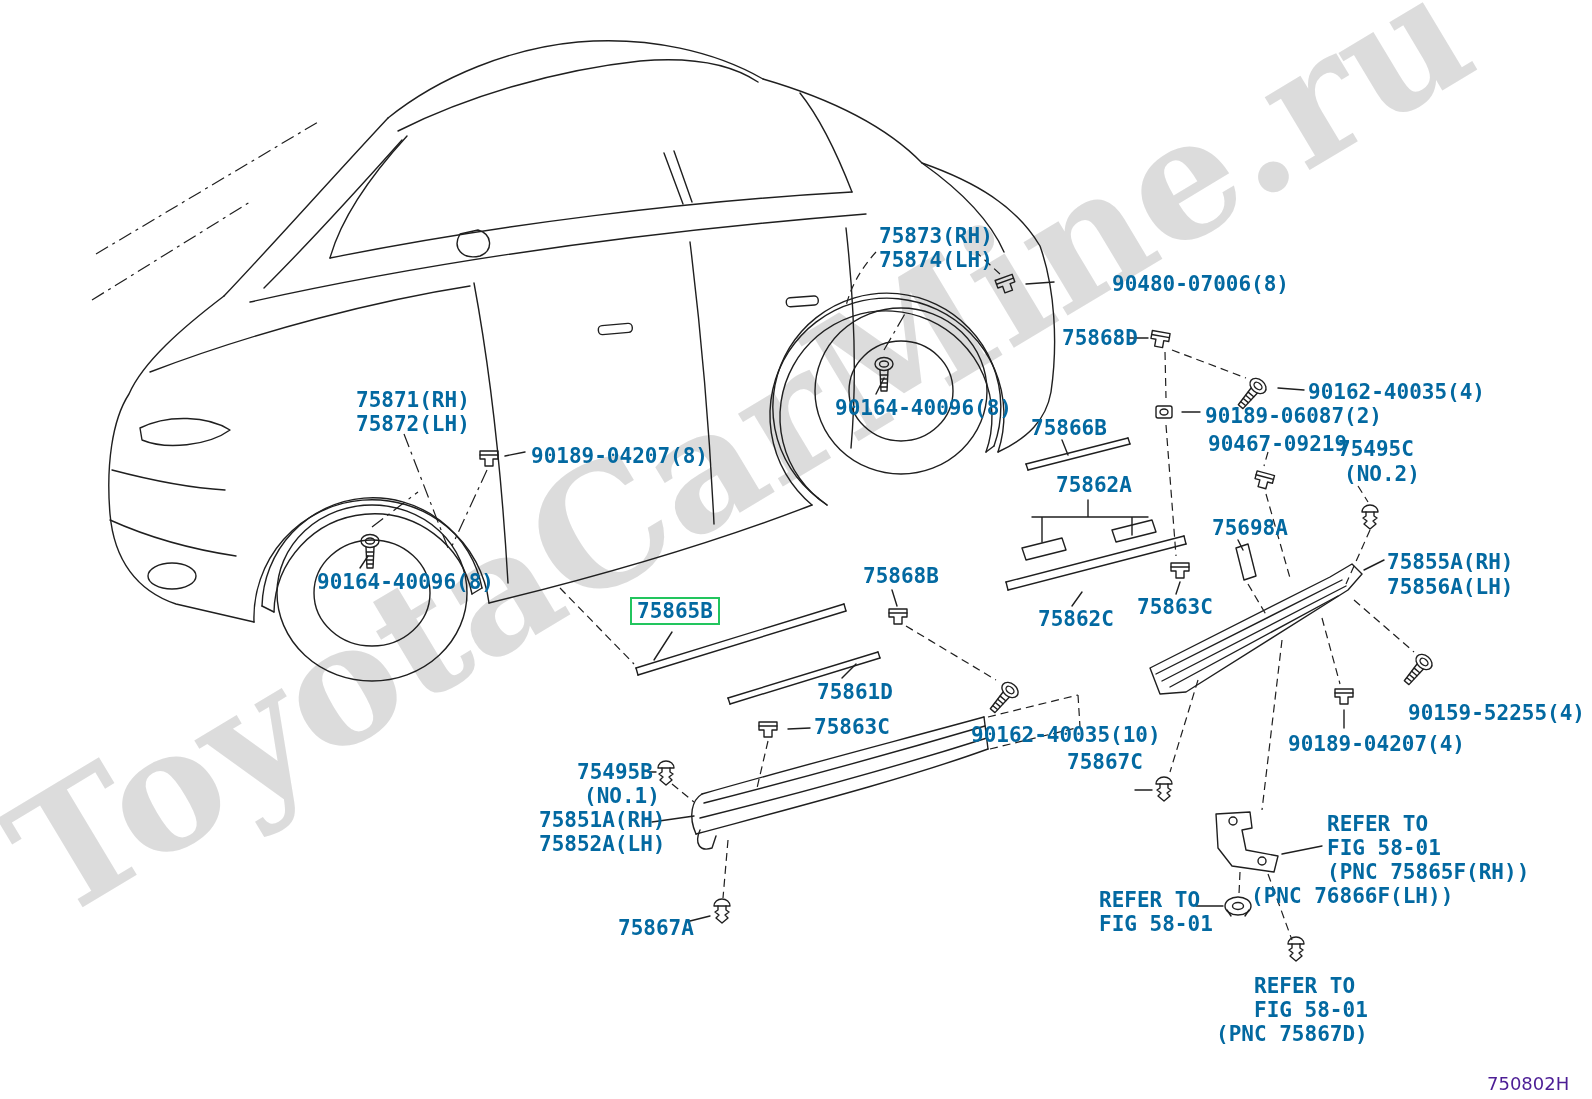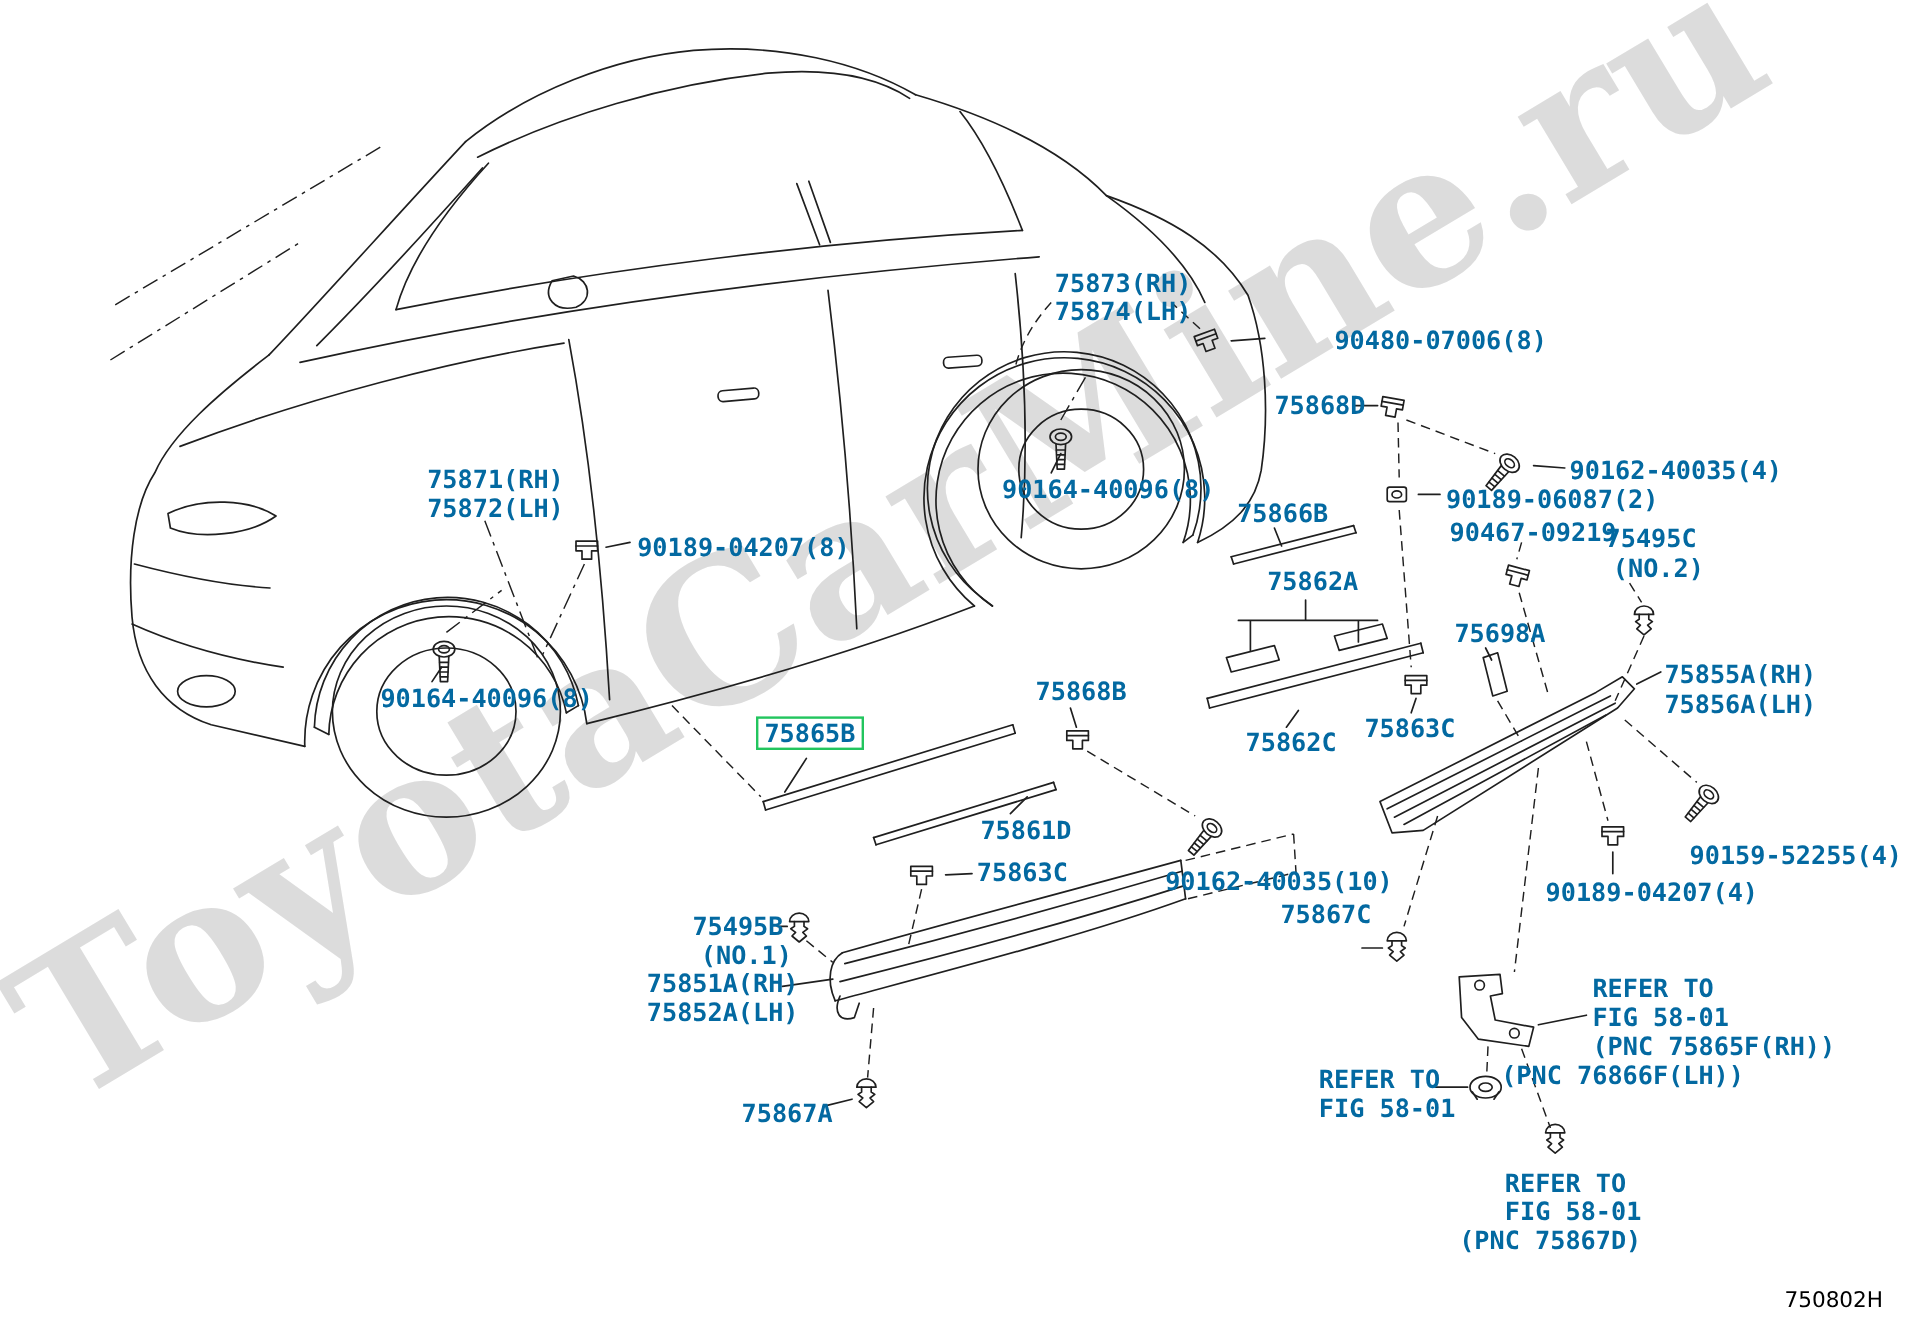--- a/index.html
+++ b/index.html
@@ -11,21 +11,21 @@
   svg.canvas { position:absolute; left:0; top:0; }
   .ln   { fill:none; stroke:#1f1f1f; stroke-width:1.4; stroke-linecap:round; stroke-linejoin:round; }
   .dash { fill:none; stroke:#1f1f1f; stroke-width:1.2; stroke-dasharray:8 5; }
   .dashdot { fill:none; stroke:#1f1f1f; stroke-width:1.2; stroke-dasharray:14 5 3 5; }
   .lbl {
     position:absolute; white-space:nowrap; color:#0369a1;
     font:700 21px "DejaVu Sans Mono", monospace; line-height:24px; letter-spacing:0;
   }
   .lbl.boxed { border:2px solid #22c55e; padding:0 5px; }
   .figcode {
-    position:absolute; color:#000000;
+    position:absolute; color:#4c1d95;
     font:400 18px "DejaVu Sans", sans-serif;
   }
   .watermark {
     position:absolute; left:78px; top:760px; white-space:nowrap;
     font:700 165px "DejaVu Serif", serif; line-height:1.2;
     color:#a9a9a9; opacity:0.40;
     transform-origin:0 100%; transform:rotate(-31deg);
     pointer-events:none;
   }
 </style>

